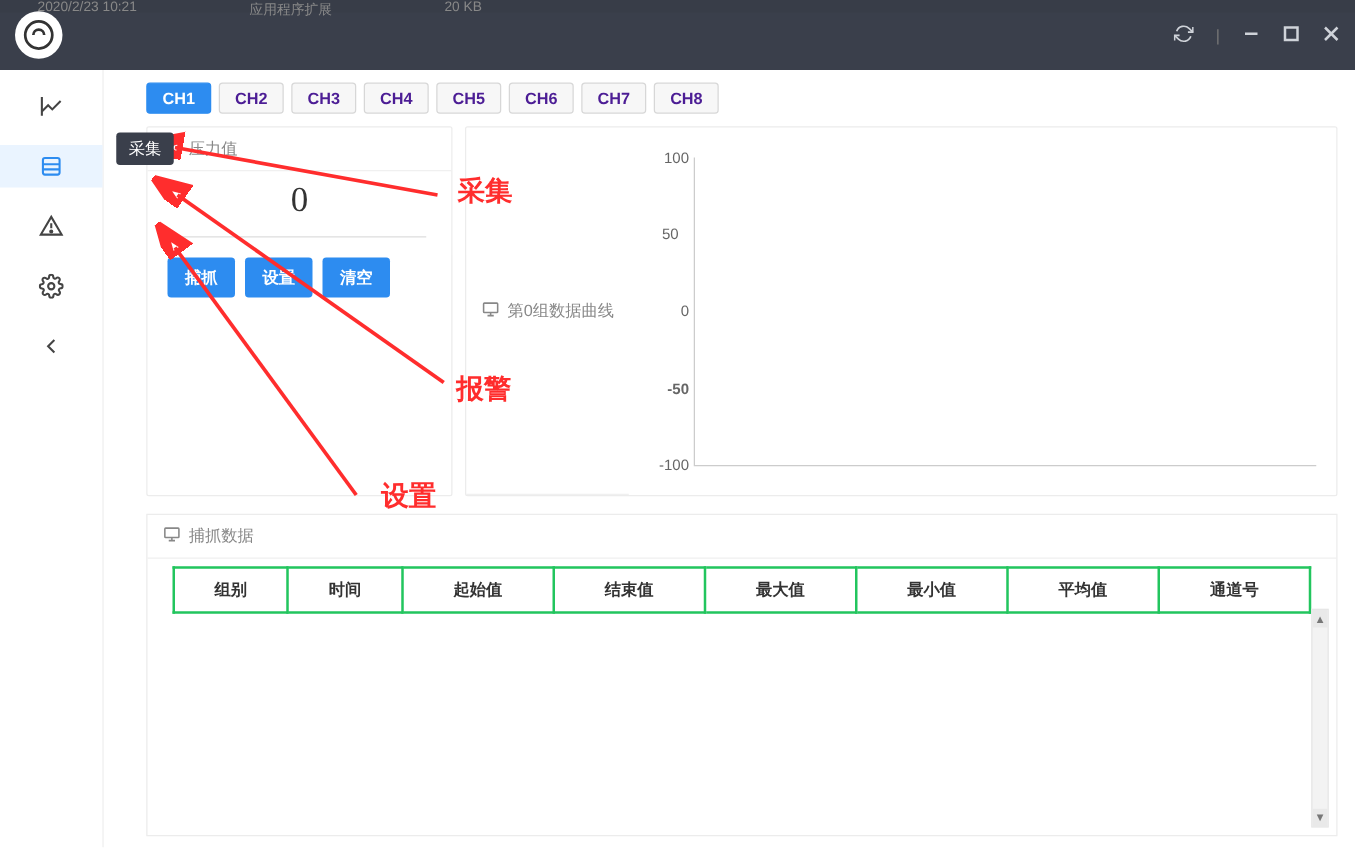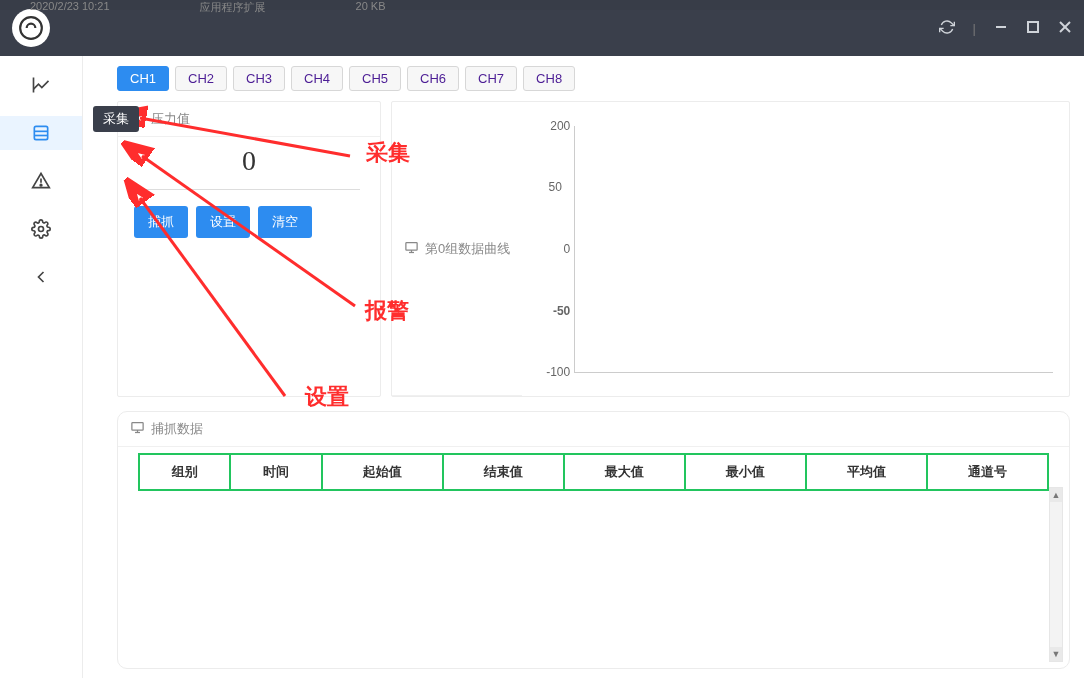--- a/index.html
+++ b/index.html
@@ -10,37 +10,37 @@
   .topbar-spacer { flex: 1; }
   .win-btns { display: flex; gap: 10px; align-items: center; color: #cfd3d9; }
   .win-btn { cursor: pointer; padding: 4px; }
   .topstrip { position: absolute; left: 0; right: 0; top: 0; height: 10px; background: rgba(0,0,0,0.03); color: #888; font-size: 11px; padding-left: 30px; display: flex; gap: 90px; pointer-events: none; }
   .main { display: flex; height: calc(100% - 56px); }
   .sidebar { width: 83px; border-right: 1px solid #ececec; display: flex; flex-direction: column; align-items: center; padding-top: 12px; gap: 14px; background: #fff; }
   .side-item { width: 100%; height: 34px; display: flex; align-items: center; justify-content: center; cursor: pointer; color: #444; }
   .side-item.active { background: #eaf4ff; color: #2d8cf0; }
   .side-item svg { width: 20px; height: 20px; }
   .content { flex: 1; padding: 10px 14px 10px 34px; background: #fff; position: relative; overflow: hidden; }
-  .ch-tabs { display: flex; gap: 6px; margin-bottom: 10px; }
+  .ch-tabs { display: flex; gap: 6px; margin-bottom: 10px; font-weight: bold; }
   .ch-tab { border: 1px solid #d7d7d7; background: #f7f7f7; color: #4c1d95; padding: 4px 12px; border-radius: 3px; cursor: pointer; font-size: 13px; }
   .ch-tab.active { background: #2d8cf0; color: #fff; border-color: #2d8cf0; }
   .upper { display: flex; gap: 10px; }
   .panel { border: 1px solid #ececec; background: #fff; border-radius: 2px; }
   .panel .phead { padding: 8px 12px; color: #888; font-size: 13px; display: flex; align-items: center; gap: 6px; border-bottom: 1px solid #f0f0f0; }
   .panel .phead svg { width: 15px; height: 15px; }
-  .left-panel { width: 264px; height: 296px; }
+  .left-panel { width: 245px; height: 296px; }
   .big-val { font-size: 28px; text-align: center; padding: 8px 0 12px; color: #333; font-family: Georgia, serif; }
   .hr { border: none; border-top: 1px solid #ddd; margin: 0 20px 16px; }
   .btnrow { display: flex; gap: 8px; padding: 0 16px 10px; }
-  .btn { background: #2d8cf0; color: #fff; border: none; border-radius: 3px; padding: 7px 14px; font-size: 13px; cursor: pointer; }
+  .btn { background: #2d8cf0; color: #fff; border: none; border-radius: 3px; padding: 7px 14px; font-size: 13px; cursor: pointer; font-weight: bold; }
   .right-panel { flex: 1; height: 296px; display: flex; flex-direction: row; }
   .chart-wrap { flex: 1; position: relative; padding: 8px 16px 8px 52px; }
   .y-tick { position: absolute; left: 18px; width: 30px; text-align: right; font-size: 12px; color: #666; transform: translateY(-50%); }
   .axis-line { position: absolute; background: #ccc; }
-  .lower { margin-top: 14px; border: 1px solid #ececec; border-radius: 10px; height: 258px; display: flex; flex-direction: column; position: relative; }
+  .lower { margin-top: 14px; border: 1px solid #ececec; border-radius: 0; height: 258px; display: flex; flex-direction: column; position: relative; }
   .tbl-wrap { flex: 1; padding: 6px 20px 6px 20px; overflow: hidden; position: relative; }
   table { width: 100%; border-collapse: collapse; font-size: 13px; }
   th { border: 2px solid #22c55e; padding: 8px 6px; background: #fff; font-weight: 600; color: #333; }
   .tooltip { position: absolute; left: 93px; top: 106px; background: #3a3f4b; color: #fff; padding: 4px 10px; border-radius: 3px; font-size: 13px; z-index: 20; }
   
   .annot { position: absolute; left: 0; top: 0; width: 100%; height: 100%; pointer-events: none; z-index: 15; }
   .annot text { fill: #ff2d2d; font-size: 22px; font-weight: 600; font-family: "Microsoft YaHei"; }
   .annot line, .annot path { stroke: #ff2d2d; stroke-width: 3; fill: none; }
   .scrollbar-fake { position: absolute; right: 6px; top: 40px; bottom: 6px; width: 14px; background: #f3f3f3; border: 1px solid #e6e6e6; }
   .scroll-up, .scroll-down { position: absolute; left: 0; right: 0; height: 14px; background: #e9e9e9; color: #777; font-size: 9px; display: flex; align-items: center; justify-content: center; }
@@ -151,21 +151,21 @@
         <div class="phead">
           <span><svg viewBox="0 0 24 24" fill="none" stroke="#888" stroke-width="2">
                 <rect x="3" y="4" width="18" height="12" rx="1"></rect>
                 <line x1="8" y1="20" x2="16" y2="20"></line>
                 <line x1="12" y1="16" x2="12" y2="20"></line>
               </svg></span>
           <span>第0组数据曲线</span>
         </div>
         <div class="chart-wrap">
 
-          <span class="y-tick" style="top:8%;">200</span>
+          <span class="y-tick" style="top:8%;">100</span>
           <span class="y-tick" style="top:29%;text-align:center;">50</span>
           <span class="y-tick" style="top:50%;">0</span>
           <span class="y-tick" style="top:71%;font-weight:bold;">-50</span>
           <span class="y-tick" style="top:92%;text-align:right;">-100</span>
 
           <div class="axis-line" style="left:52px;top:8%;bottom:8%;width:1px;"></div>
           <div class="axis-line" style="left:52px;right:16px;top:92%;height:1px;"></div>
         </div>
       </div>
     </div>

